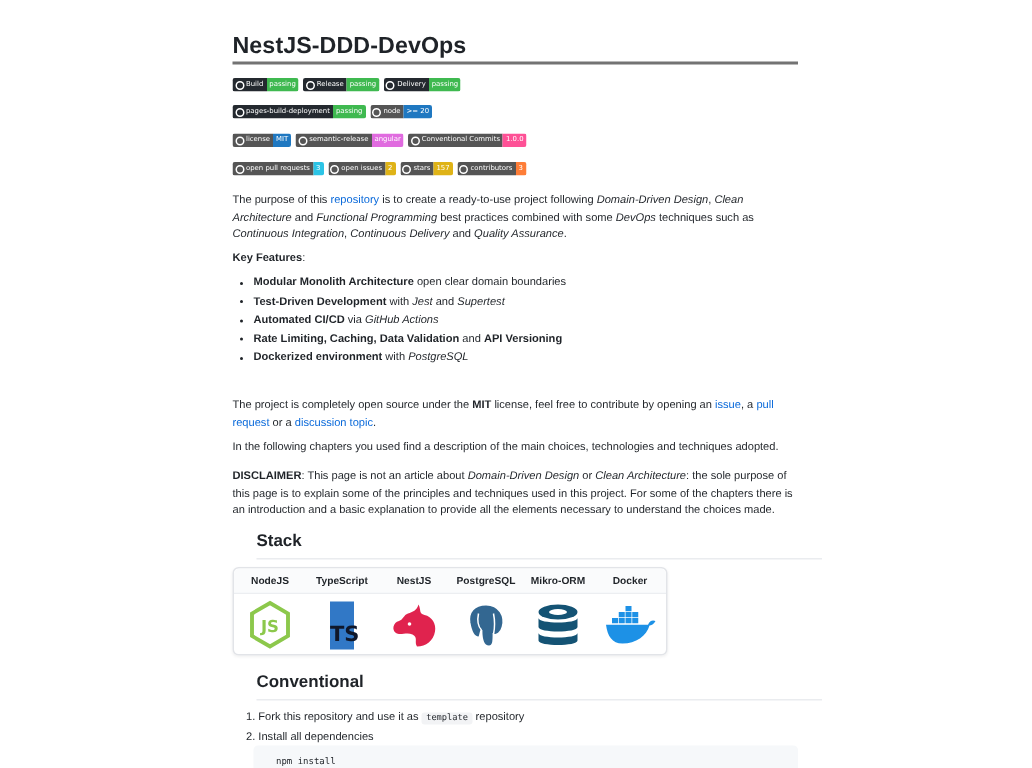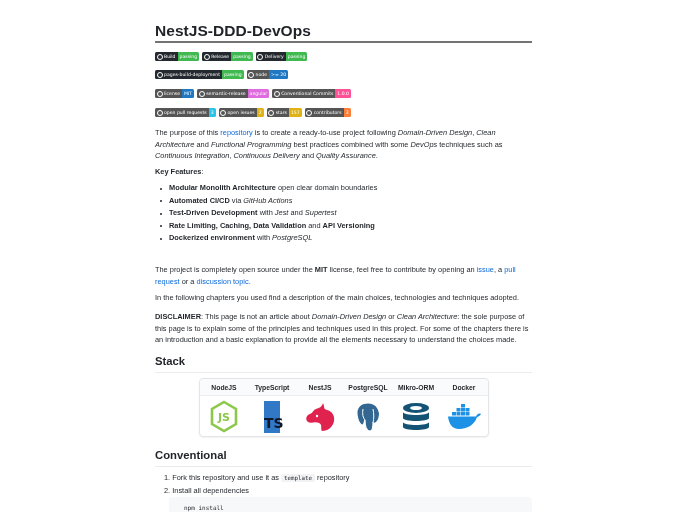--- a/index.html
+++ b/index.html
@@ -1,40 +1,40 @@
 <!DOCTYPE html>
 <html><head>
 <meta charset="utf-8">
 <style>
   * { box-sizing: border-box; margin: 0; padding: 0; }
   html, body { width: 688px; height: 512px; overflow: hidden; background: #ffffff; }
   body { font-family: "Liberation Sans", sans-serif; color: #1f2328; font-size: 7.4px; line-height: 11.6px; }
   .page { position: absolute; left: 155px; top: 0; width: 377px; }
   a { color: #0969da; text-decoration: none; }
   h1 { font-size: 15.5px; font-weight: 700; line-height: 18px; position: absolute; top: 22px; left: 0; width: 377px; padding-bottom: 1px; border-bottom: 2px solid #737373; letter-spacing: 0.05px; }
-  h2 { font-size: 11.3px; font-weight: 700; line-height: 14px; padding-bottom: 4px; border-bottom: 1px solid #eaecef; width: 377px; }
+  h2 { font-size: 11.3px; font-weight: 700; line-height: 14px; padding-bottom: 4px; border-bottom: 1px solid #eaecef; width: 377px; margin-left: 16px; }
 
   .badge-row { position: absolute; left: 0; display: flex; gap: 3px; height: 9px; }
   .badge { display: flex; height: 9px; border-radius: 1.5px; overflow: hidden; font-family: "DejaVu Sans", sans-serif; font-size: 4.6px; line-height: 9px; color: #fff; }
   .badge .l { background: #555; padding: 0 2px 0 1.5px; display: flex; align-items: center; gap: 1.5px; white-space: nowrap; }
   .badge .l.dark { background: #24292f; }
   .badge .r { padding: 0 2px; white-space: nowrap; }
   .gh { width: 6px; height: 6px; border-radius: 50%; border: 1px solid #fff; display: inline-block; }
 
   .block { position: absolute; left: 0; width: 377px; }
   p { margin: 0; }
   ul { list-style: none; }
   ul li { position: relative; padding-left: 14px; height: 12.5px; line-height: 12.5px; }
   ul li::before { content: ""; position: absolute; left: 5px; top: 5.5px; width: 2px; height: 2px; background: #1f2328; border-radius: 50%; }
   ol { list-style: none; }
   ol li { padding-left: 7px; height: 12.5px; line-height: 12.5px; }
   code.inline { font-family: "DejaVu Sans Mono", monospace; font-size: 5.8px; background: #f2f3f5; padding: 1px 3px; border-radius: 2px; }
   .codeblock { position: absolute; left: 14px; top: 497px; width: 363px; height: 22px; background: #f6f8fa; border-radius: 3px; padding: 6px 0 0 15px; font-family: "DejaVu Sans Mono", monospace; font-size: 6px; line-height: 10px; color: #1f2328; }
 
-  .stack { position: absolute; left: 0; top: 378px; width: 290px; height: 59px; border: 1px solid #e2e4e8; border-radius: 4px; box-shadow: 0 1px 2px rgba(0,0,0,0.06); margin-left: 44px; }
+  .stack { position: absolute; left: 0; top: 378px; width: 290px; height: 59px; border: 1px solid #e2e4e8; border-radius: 4px; box-shadow: 0 1px 2px rgba(0,0,0,0.06); }
   .stack-head { display: flex; height: 17px; border-bottom: 1px solid #eceef1; background: #fafbfc; border-radius: 4px 4px 0 0; }
   .stack-head div { flex: 1; text-align: center; font-weight: 700; font-size: 6.8px; line-height: 17px; }
   .stack-body { display: flex; height: 41px; align-items: center; }
   .stack-body > div { flex: 1; display: flex; justify-content: center; align-items: center; }
 </style>
 </head>
 <body>
 
 <div class="page">
 
@@ -135,22 +135,22 @@
       <span class="r" style="background:#fe7d37">3</span>
     </a>
   </div>
 
   <p class="block" style="top:127px"><span>The purpose of this </span><a>repository</a><span> is to create a ready-to-use project following </span><em>Domain-Driven Design</em><span>, </span><em>Clean Architecture</em><span> and </span><em>Functional Programming</em><span> best practices combined with some </span><em>DevOps</em><span> techniques such as </span><em>Continuous Integration</em><span>, </span><em>Continuous Delivery</em><span> and </span><em>Quality Assurance</em><span>.</span></p>
 
   <p class="block" style="top:166px"><strong>Key Features</strong><span>:</span></p>
 
   <ul class="block" style="top:182px">
     <li><strong>Modular Monolith Architecture</strong><span> open clear domain boundaries</span></li>
+    <li><strong>Test-Driven Development</strong><span> with </span><em>Jest</em><span> and </span><em>Supertest</em></li>
     <li><strong>Automated CI/CD</strong><span> via </span><em>GitHub Actions</em></li>
-    <li><strong>Test-Driven Development</strong><span> with </span><em>Jest</em><span> and </span><em>Supertest</em></li>
     <li><strong>Rate Limiting, Caching, Data Validation</strong><span> and </span><strong>API Versioning</strong></li>
     <li><strong>Dockerized environment</strong><span> with </span><em>PostgreSQL</em></li>
   </ul>
 
   <p class="block" style="top:264px"><span>The project is completely open source under the </span><strong>MIT</strong><span> license, feel free to contribute by opening an </span><a>issue</a><span>, a </span><a>pull request</a><span> or a </span><a>discussion topic</a><span>.</span></p>
 
   <p class="block" style="top:292px">In the following chapters you used find a description of the main choices, technologies and techniques adopted.</p>
 
   <p class="block" style="top:311px"><strong>DISCLAIMER</strong><span>: This page is not an article about </span><em>Domain-Driven Design</em><span> or </span><em>Clean Architecture</em><span>: the sole purpose of this page is to explain some of the principles and techniques used in this project. For some of the chapters there is an introduction and a basic explanation to provide all the elements necessary to understand the choices made.</span></p>
 

